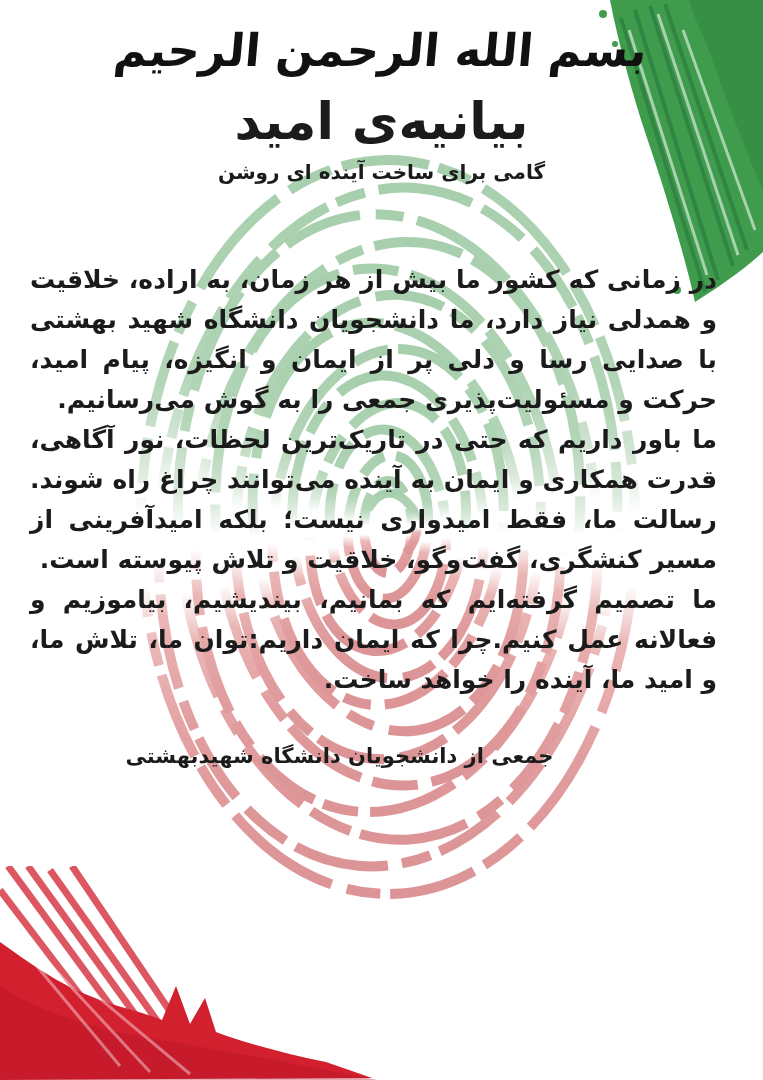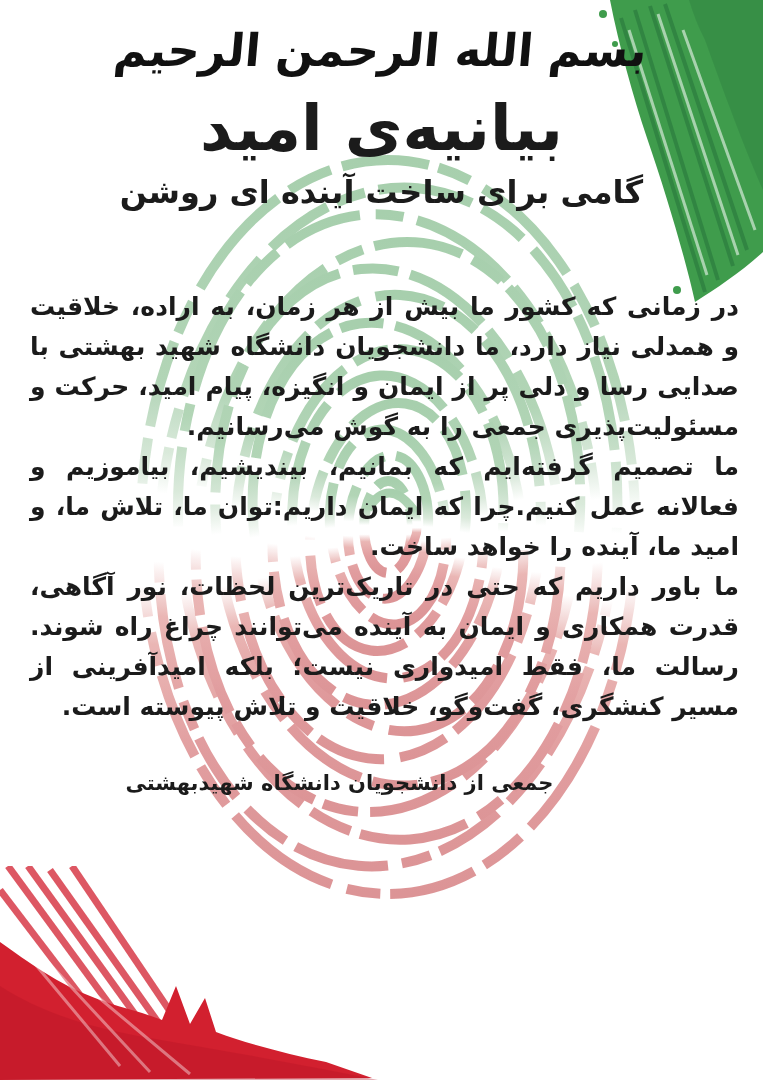--- a/index.html
+++ b/index.html
@@ -11,23 +11,23 @@
   
   .fingerprint { position:absolute; left:128px; top:138px; width:520px; height:768px; z-index:0; }
   .brush-green { position:absolute; top:0; right:0; width:208px; height:308px; z-index:1; }
   .brush-red   { position:absolute; left:0; bottom:0; width:378px; height:214px; z-index:1; }
   
   .content { position:relative; z-index:2; direction:rtl; }
   .bismillah {
     text-align:center; padding-top:24px; font-size:45px; font-weight:bold;
     transform:skewX(-5deg); letter-spacing:-1px; color:#111;
   }
-  .title { text-align:center; font-size:63px; font-weight:bold; margin-top:16px; line-height:1.15; }
-  .subtitle { text-align:center; font-size:32px; font-weight:bold; margin-top:8px; }
-  .body-text { margin:76px 24px 0 30px; font-size:25px; font-weight:bold; line-height:1.6; text-align:justify; }
+  .title { text-align:center; font-size:51px; font-weight:bold; margin-top:16px; line-height:1.15; }
+  .subtitle { text-align:center; font-size:20px; font-weight:bold; margin-top:8px; }
+  .body-text { margin:76px 46px 0 30px; font-size:25px; font-weight:bold; line-height:1.6; text-align:justify; }
   .body-text p { margin:0; }
   .signature { text-align:center; font-size:21px; font-weight:bold; margin-top:44px; transform:translateX(-42px); }
 </style>
 </head>
 <body>
 
 <div class="poster">
 
   <svg class="fingerprint" viewBox="0 0 520 770" xmlns="http://www.w3.org/2000/svg" aria-hidden="true">
     <defs>
@@ -99,19 +99,19 @@
       <line x1="80" y1="116" x2="190" y2="208"></line>
     </g>
   </svg>
 
   <div class="content">
     <div class="bismillah">بسم الله الرحمن الرحیم</div>
     <div class="title">بیانیه‌ی امید</div>
     <div class="subtitle">گامی برای ساخت آینده ای روشن</div>
     <div class="body-text">
       <p>در زمانی که کشور ما بیش از هر زمان، به اراده، خلاقیت و همدلی نیاز دارد، ما دانشجویان دانشگاه شهید بهشتی با صدایی رسا و دلی پر از ایمان و انگیزه، پیام امید، حرکت و مسئولیت‌پذیری جمعی را به گوش می‌رسانیم.</p>
+      <p>ما باور داریم که حتی در تاریک‌ترین لحظات، نور آگاهی، قدرت همکاری و ایمان به آینده می‌توانند چراغ راه شوند. رسالت ما، فقط امیدواری نیست؛ بلکه امیدآفرینی از مسیر کنشگری، گفت‌وگو، خلاقیت و تلاش پیوسته است.</p>
       <p>ما تصمیم گرفته‌ایم که بمانیم، بیندیشیم، بیاموزیم و فعالانه عمل کنیم.چرا که ایمان داریم:توان ما، تلاش ما، و امید ما، آینده را خواهد ساخت.</p>
-      <p>ما باور داریم که حتی در تاریک‌ترین لحظات، نور آگاهی، قدرت همکاری و ایمان به آینده می‌توانند چراغ راه شوند. رسالت ما، فقط امیدواری نیست؛ بلکه امیدآفرینی از مسیر کنشگری، گفت‌وگو، خلاقیت و تلاش پیوسته است.</p>
     </div>
     <div class="signature">جمعی از دانشجویان دانشگاه شهیدبهشتی</div>
   </div>
 
 </div>
 
 </body></html>

